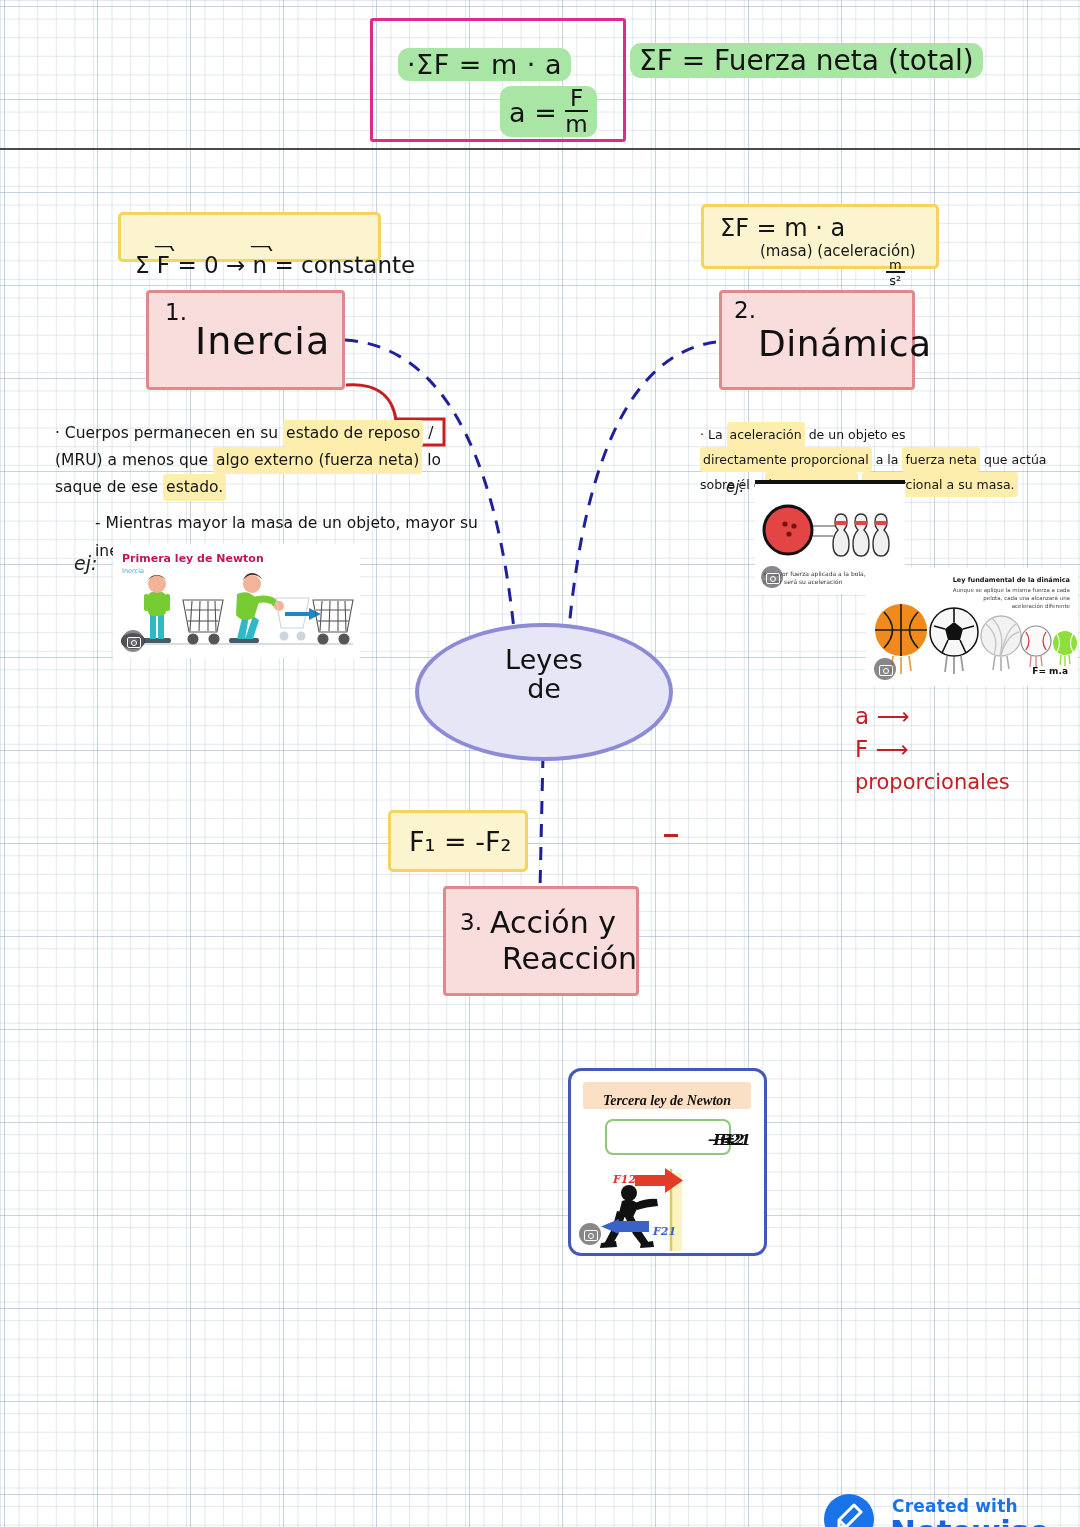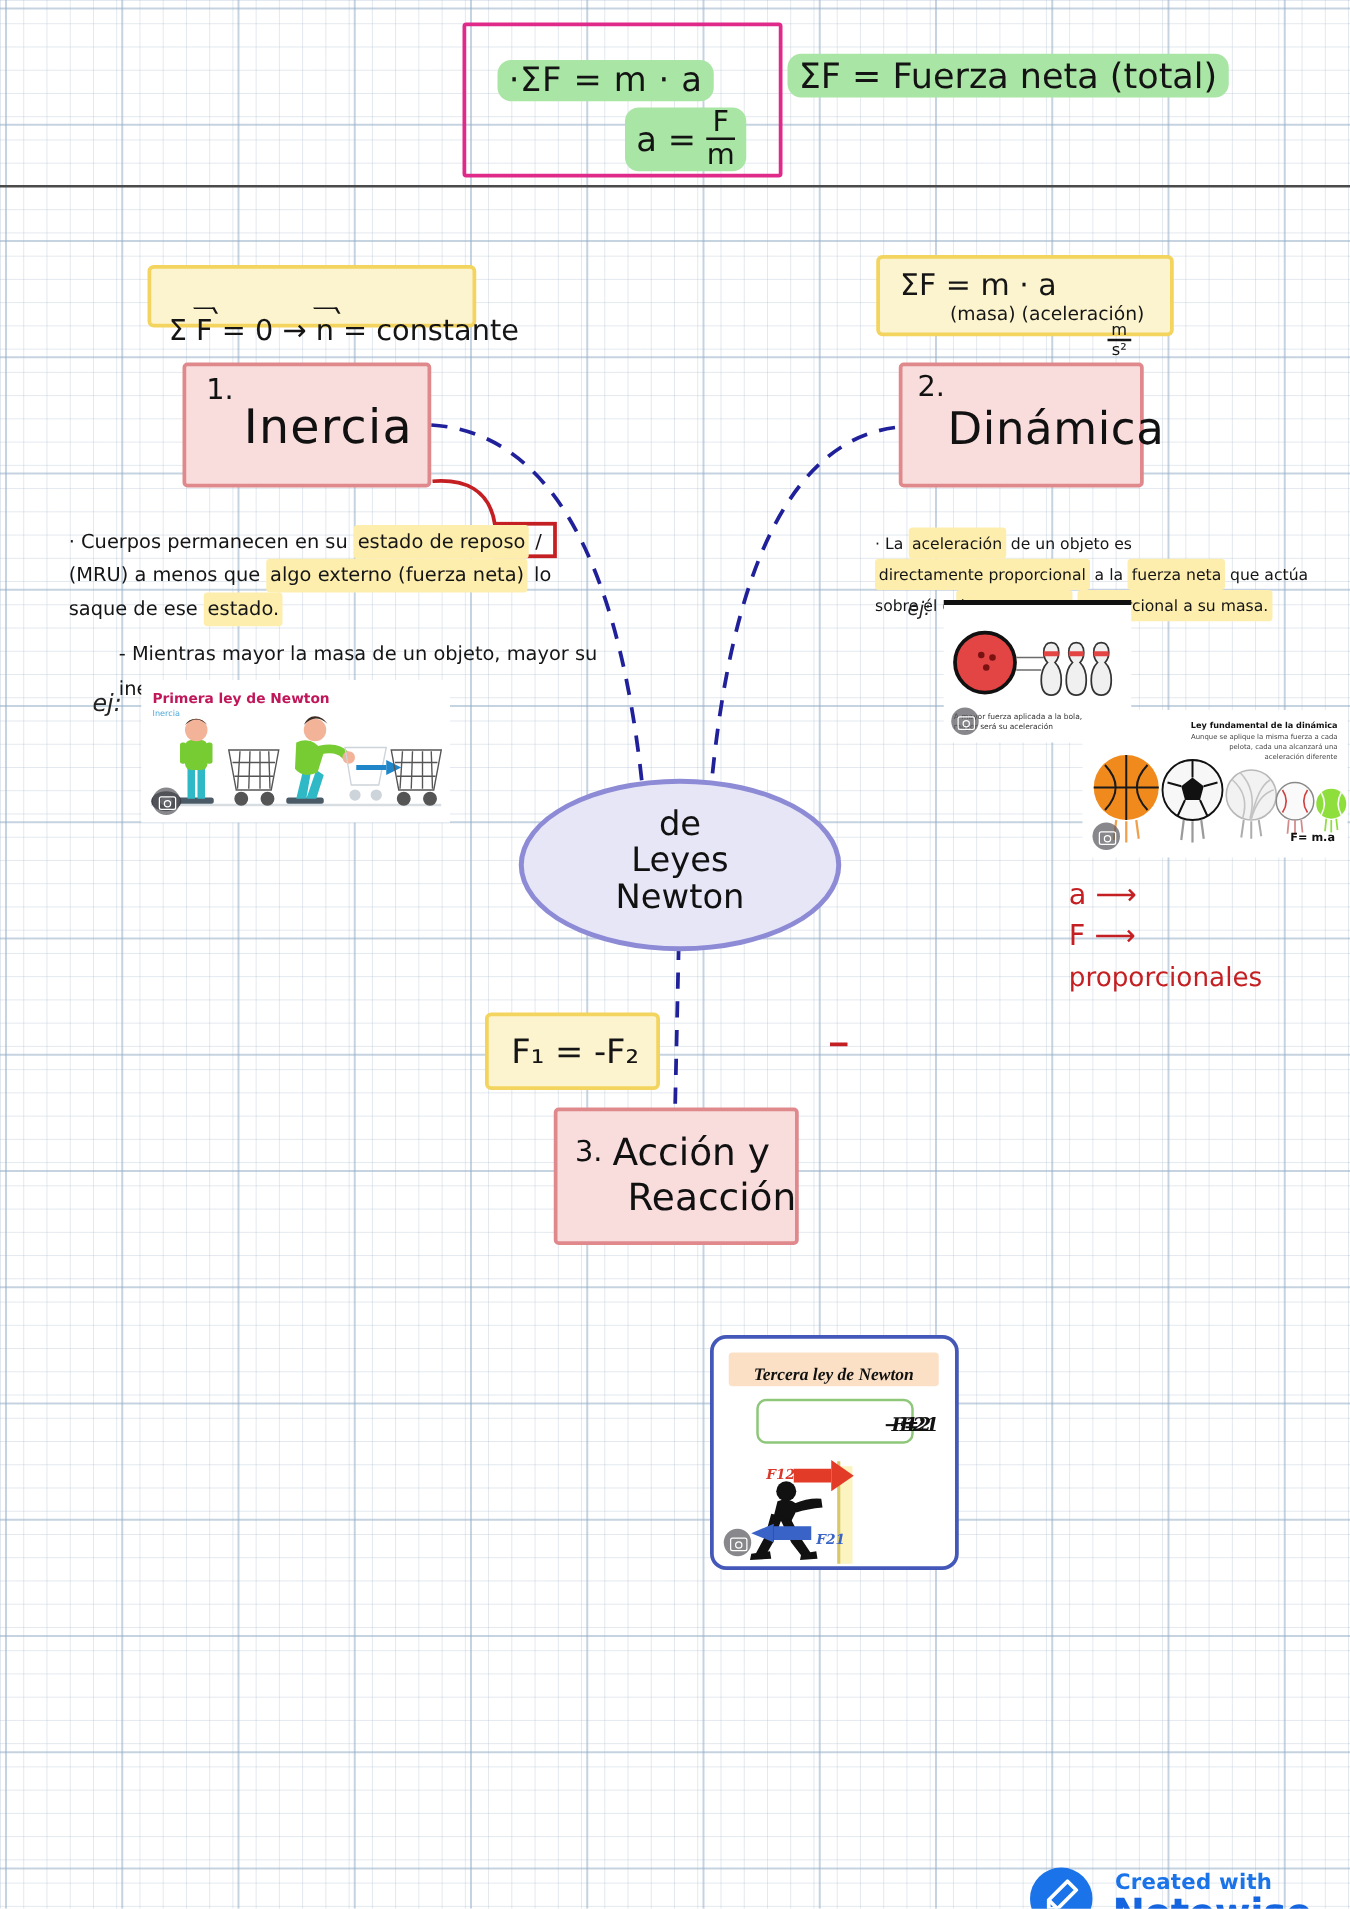--- a/index.html
+++ b/index.html
@@ -221,23 +221,22 @@
   <div class="name hand">Dinámica</div>
 </div>
 <div class="pinkbox" id="law3">
   <div class="num hand">3.</div>
   <div class="n1 hand">Acción  y</div>
   <div class="n2 hand">Reacción</div>
 </div>
 
 <div id="center-node">
   <div class="t hand">
+    <div>Leyes</div>
     <div>de</div>
-    <div>Leyes</div>
-    <div>Newton</div>
   </div>
 </div>
 
 <div class="body-txt hand" id="txt-left">
   <span>· Cuerpos permanecen en su</span>
   <span class="hl-yellow">estado de reposo</span>
   <span>/ (MRU)</span>
   <span>a menos que</span>
   <span class="hl-yellow">algo externo (fuerza neta)</span>
   <span>lo saque de ese</span>

